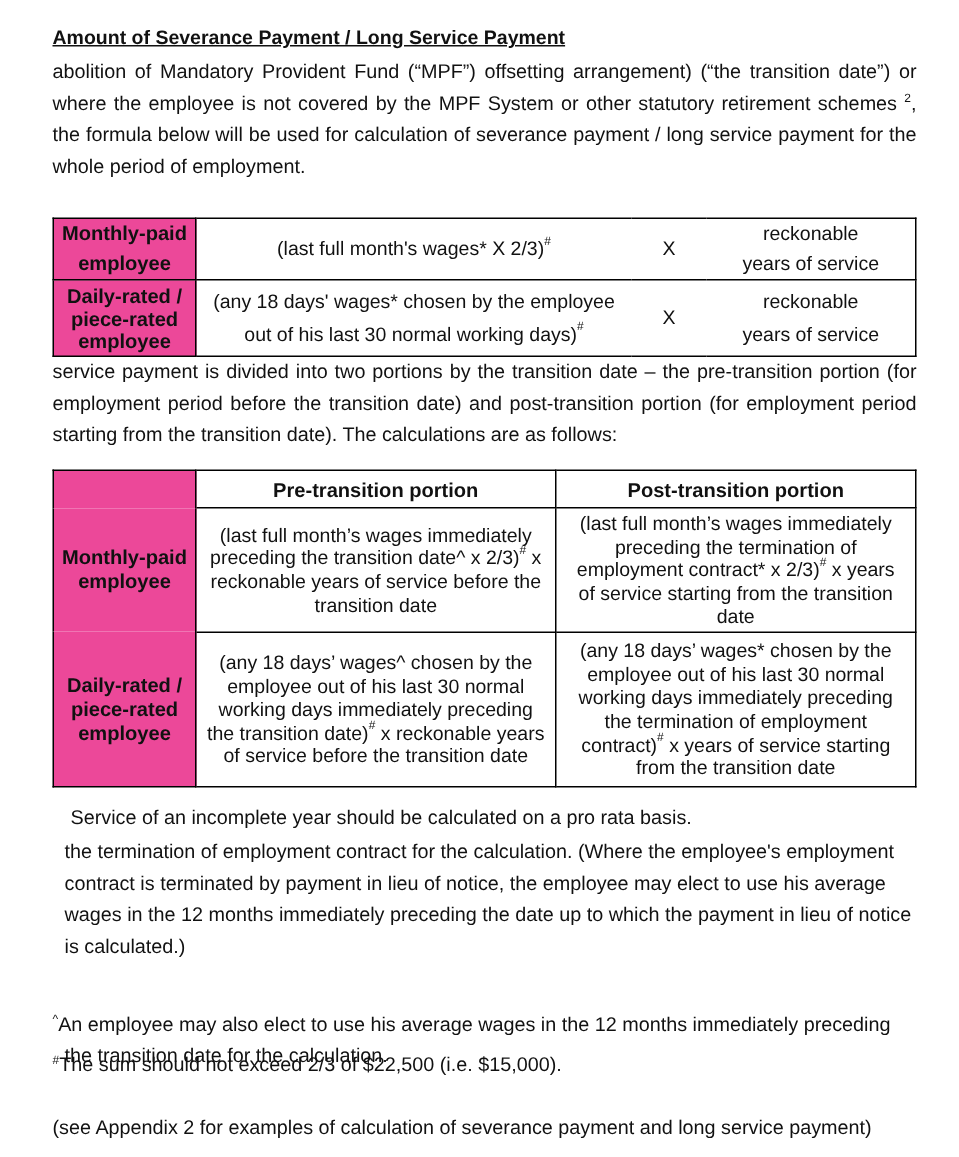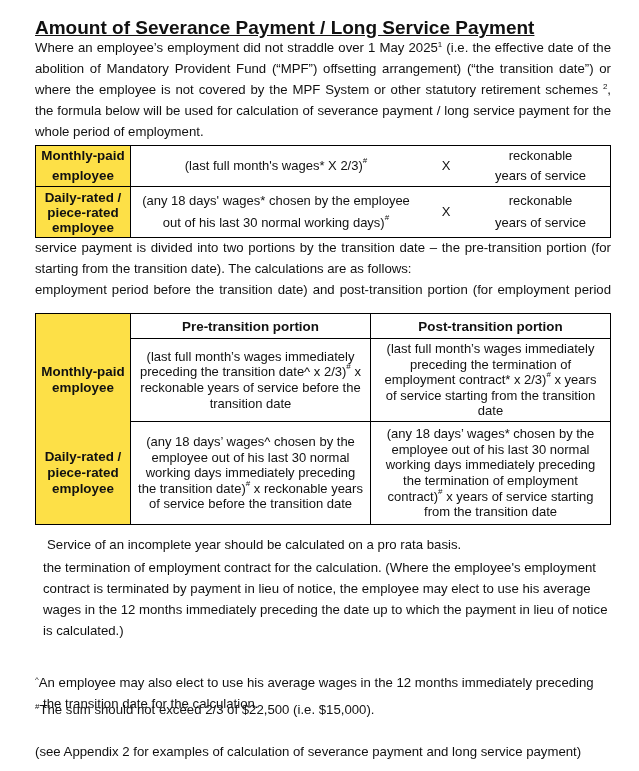--- a/index.html
+++ b/index.html
@@ -4,34 +4,34 @@
   <style>
     html, body { margin: 0; padding: 0; background: #ffffff; }
     body {
       width: 639px; height: 771px; overflow: hidden; position: relative;
       font-family: "Liberation Sans", sans-serif; color: #111;
       font-size: 13.2px;
     }
     .page { position: absolute; left: 35px; top: 0; width: 576px; }
     .title {
       position: absolute; left: 0; top: 17px; font-weight: bold; text-decoration: underline;
-      font-size: 19px; white-space: nowrap;
+      font-size: 13px; white-space: nowrap;
     }
     .para {
       position: absolute; left: 0; width: 576px; text-align: justify;
       line-height: 21px; font-size: 13.2px;
     }
     .para .line { display: block; text-align-last: justify; white-space: nowrap; }
     .para .line.last { text-align-last: left; }
     sup { font-size: 8px; line-height: 0; vertical-align: 5px; }
     sup.hash { font-size: 8px; vertical-align: 7px; }
 
     table { border-collapse: collapse; position: absolute; left: 0; }
     td, th { border: 1px solid #000; padding: 0; text-align: center; font-size: 13px; }
-    .green { background: #fde047; font-weight: bold; font-size: 13.4px; }
+    .green { background: #ec4899; font-weight: bold; font-size: 13.4px; }
 
     
     #t1 { top: 145px; width: 576px; border: 1.5px solid #000; }
     #t1 td { height: 40px; line-height: 20px; }
     #t1 tr.r2 td { height: 50px; }
     #t1 tr.r2 td.green { line-height: 15px; }
     #t1 .c1 { width: 94px; }
     #t1 .c2 { width: 290px; border-right: none; }
     #t1 .c3 { width: 50px; border-left: none; border-right: none; }
     #t1 .c4 { border-left: none; line-height: 20px; }
@@ -54,21 +54,20 @@
     .mark { font-size: 8px; vertical-align: 5px; }
   </style>
 </head>
 <body>
 
 <div class="page">
 
   <div class="title">Amount of Severance Payment / Long Service Payment</div>
 
   <div class="para" style="top:37px;">
-    <span class="line"><span>Where an employee’s employment did not straddle over 1 May 2025</span><sup>1</sup><span> (i.e. the effective date of the</span></span>
     <span class="line">abolition of Mandatory Provident Fund (“MPF”) offsetting arrangement) (“the transition date”) or</span>
     <span class="line"><span>where the employee is not covered by the MPF System or other statutory retirement schemes </span><sup>2</sup><span>,</span></span>
     <span class="line">the formula below will be used for calculation of severance payment / long service payment for the</span>
     <span class="line last">whole period of employment.</span>
   </div>
 
   <table id="t1">
     <tbody>
         <tr>
       <td class="c1 green">
@@ -96,22 +95,22 @@
       <td class="c4" style="line-height:22px;">
         <div>reckonable</div>
         <div>years of service</div>
       </td>
     </tr>
   </tbody>
     </table>
 
   <div class="para" style="top:237px;">
     <span class="line">service payment is divided into two portions by the transition date – the pre-transition portion (for</span>
+    <span class="line">employment period before the transition date) and post-transition portion (for employment period</span>
     <span class="line last">starting from the transition date).  The calculations are as follows:</span>
-    <span class="line">employment period before the transition date) and post-transition portion (for employment period</span>
   </div>
 
   <table id="t2">
     <tbody>
         <tr>
       <td class="c1 green green-top"></td>
       <th>Pre-transition portion</th>
       <th>Post-transition portion</th>
     </tr>
     <tr class="r1">

